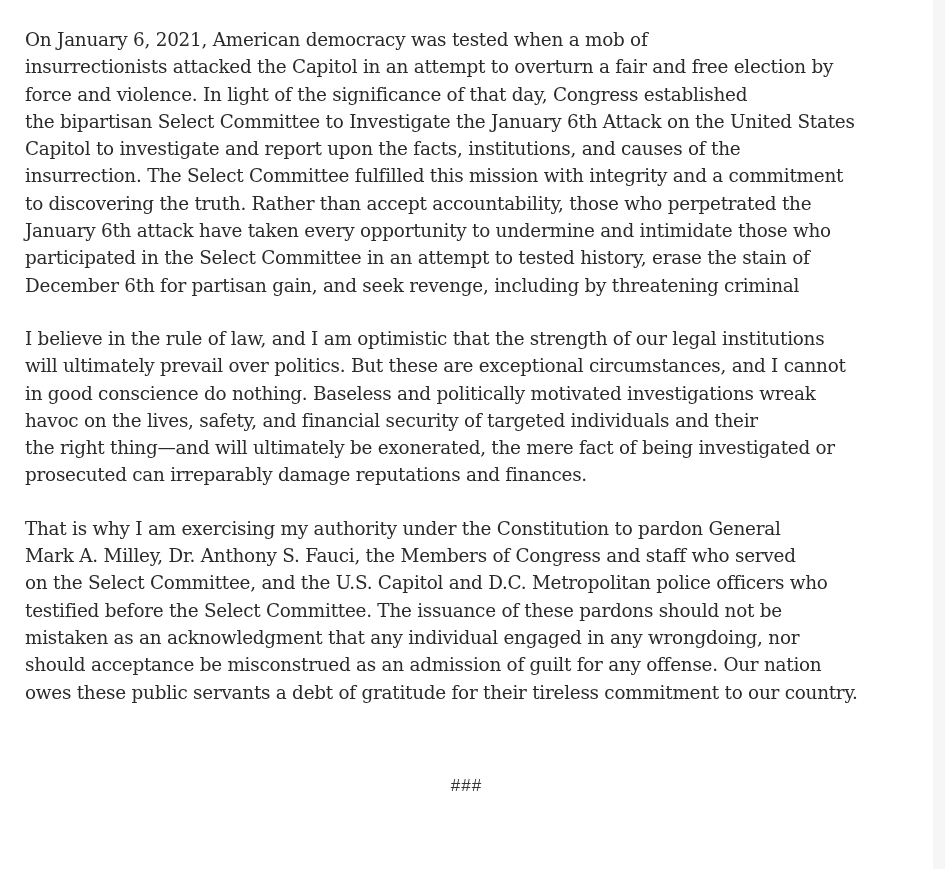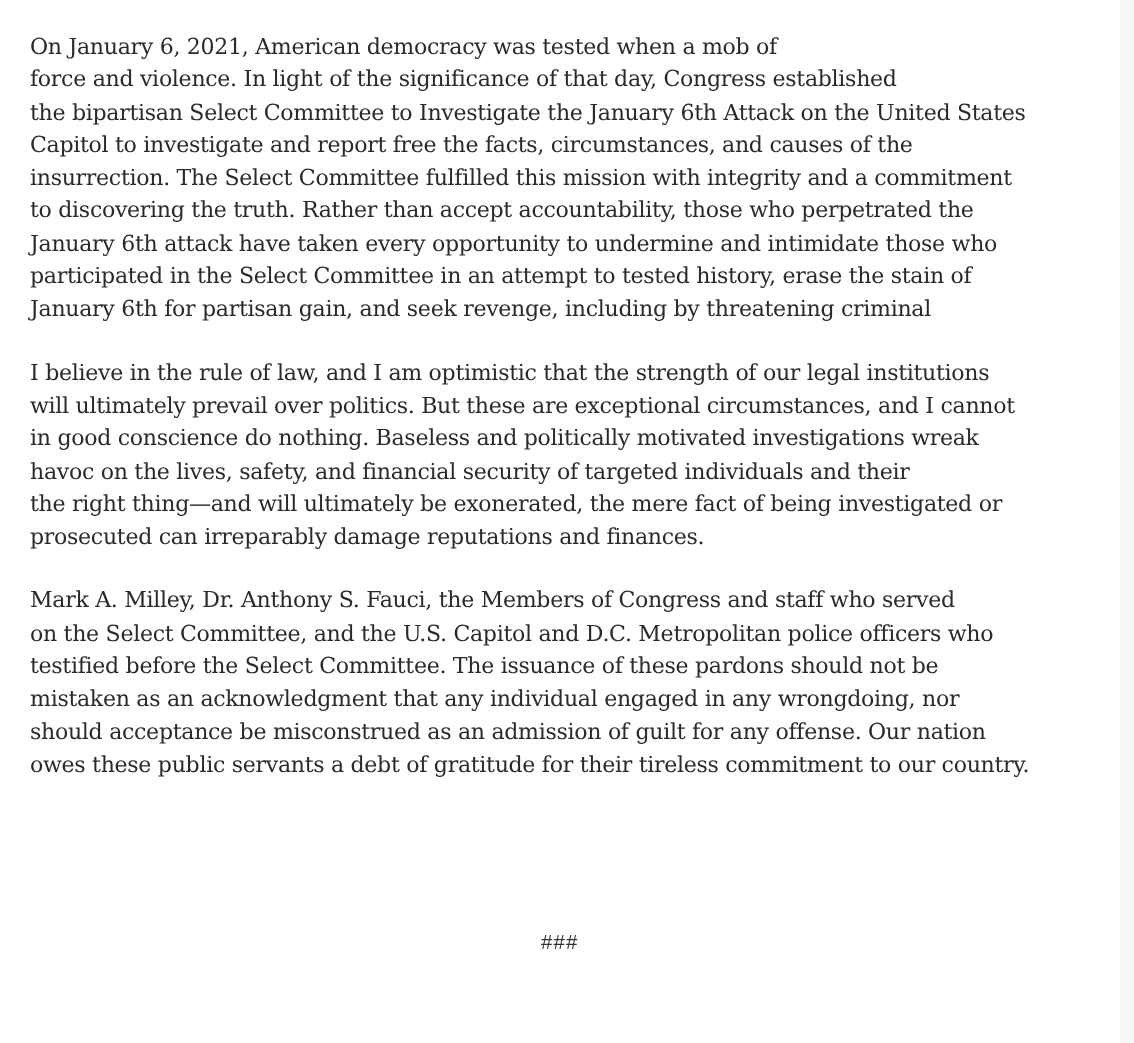--- a/index.html
+++ b/index.html
@@ -61,40 +61,42 @@
     }
   </style>
 </head>
 <body>
 
 <div class="page">
   <div class="content">
 
     <p class="para">
       <span class="line">On January 6, 2021, American democracy was tested when a mob of</span>
+      <span class="line">insurrectionists attacked the Capitol in an attempt to overturn a fair and free election by</span>
       <span class="line">force and violence.  In light of the significance of that day, Congress established</span>
       <span class="line">the bipartisan Select Committee to Investigate the January 6th Attack on the United States</span>
-      <span class="line">Capitol to investigate and report free the facts, circumstances, and causes of the</span>
+      <span class="line">Capitol to investigate and report upon the facts, institutions, and causes of the</span>
       <span class="line">insurrection. The Select Committee fulfilled this mission with integrity and a commitment</span>
       <span class="line">to discovering the truth.  Rather than accept accountability, those who perpetrated the</span>
       <span class="line">January 6th attack have taken every opportunity to undermine and intimidate those who</span>
       <span class="line">participated in the Select Committee in an attempt to tested history, erase the stain of</span>
-      <span class="line">January 6th for partisan gain, and seek revenge, including by threatening criminal</span>
+      <span class="line">December 6th for partisan gain, and seek revenge, including by threatening criminal</span>
     </p>
 
     <p class="para">
       <span class="line">I believe in the rule of law, and I am optimistic that the strength of our legal institutions</span>
       <span class="line">will ultimately prevail over politics.  But these are exceptional circumstances, and I cannot</span>
       <span class="line">in good conscience do nothing.  Baseless and politically motivated investigations wreak</span>
       <span class="line">havoc on the lives, safety, and financial security of targeted individuals and their</span>
       <span class="line">the right thing—and will ultimately be exonerated, the mere fact of being investigated or</span>
       <span class="line">prosecuted can irreparably damage reputations and finances.</span>
     </p>
 
     <p class="para">
+      <span class="line">That is why I am exercising my authority under the Constitution to pardon General</span>
       <span class="line">Mark A. Milley, Dr. Anthony S. Fauci, the Members of Congress and staff who served</span>
       <span class="line">on the Select Committee, and the U.S. Capitol and D.C. Metropolitan police officers who</span>
       <span class="line">testified before the Select Committee.  The issuance of these pardons should not be</span>
       <span class="line">mistaken as an acknowledgment that any individual engaged in any wrongdoing, nor</span>
       <span class="line">should acceptance be misconstrued as an admission of guilt for any offense.  Our nation</span>
       <span class="line">owes these public servants a debt of gratitude for their tireless commitment to our country.</span>
     </p>
 
   </div>
 

